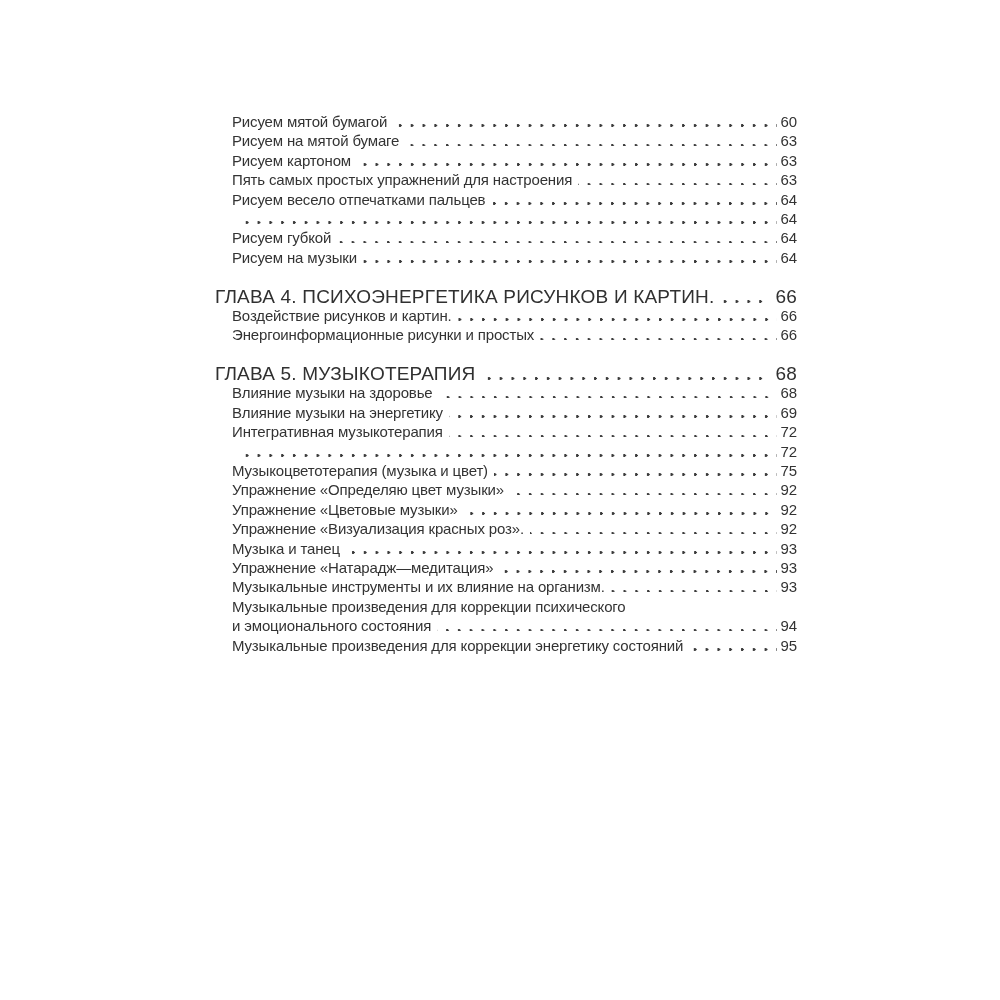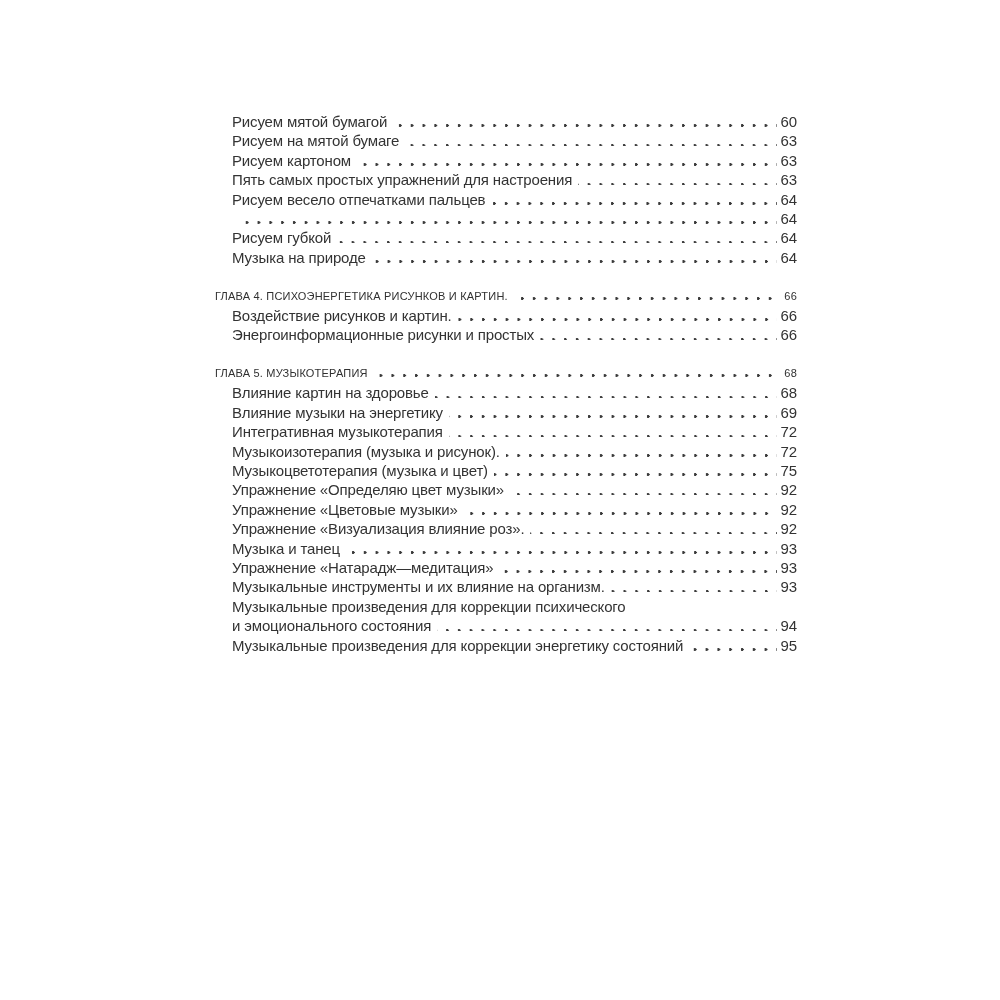--- a/index.html
+++ b/index.html
@@ -25,21 +25,21 @@
   .toc-section.after-gap { margin-top: 19.4px; }
   .row {
     display: flex;
     align-items: baseline;
     height: 19.4px;
     line-height: 19.4px;
     white-space: nowrap;
   }
   .entry-row { padding-left: 17px; }
   .chapter-row {
-    font-size: 11px;
+    font-size: 19px;
     letter-spacing: 0.2px;
     color: #303030;
   }
   .label { flex: 0 0 auto; }
   .dots {
     flex: 1 1 auto;
     min-width: 8px;
     height: 2.6px;
     margin: 0 4px 0 6px;
     background-image: radial-gradient(circle at 1.3px 1.3px, #3a3a3a 1.15px, rgba(0,0,0,0) 1.5px);
@@ -83,21 +83,21 @@
         <div class="row entry-row">
           <span class="dots"></span>
           <span class="page-num">64</span>
         </div>
         <div class="row entry-row">
           <span class="label">Рисуем губкой</span>
           <span class="dots"></span>
           <span class="page-num">64</span>
         </div>
         <div class="row entry-row">
-          <span class="label">Музыка на природе</span>
+          <span class="label">Рисуем на музыки</span>
           <span class="dots"></span>
           <span class="page-num">64</span>
         </div>
       </div>
       <div class="toc-section after-gap">
         <div class="row chapter-row">
           <span class="label">ГЛАВА 4. ПСИХОЭНЕРГЕТИКА РИСУНКОВ И КАРТИН.</span>
           <span class="dots"></span>
           <span class="page-num">66</span>
         </div>
@@ -112,56 +112,55 @@
           <span class="page-num">66</span>
         </div>
       </div>
       <div class="toc-section after-gap">
         <div class="row chapter-row">
           <span class="label">ГЛАВА 5. МУЗЫКОТЕРАПИЯ</span>
           <span class="dots"></span>
           <span class="page-num">68</span>
         </div>
         <div class="row entry-row">
-          <span class="label">Влияние картин на здоровье</span>
+          <span class="label">Влияние музыки на здоровье</span>
           <span class="dots"></span>
           <span class="page-num">68</span>
         </div>
         <div class="row entry-row">
           <span class="label">Влияние музыки на энергетику</span>
           <span class="dots"></span>
           <span class="page-num">69</span>
         </div>
         <div class="row entry-row">
           <span class="label">Интегративная музыкотерапия</span>
           <span class="dots"></span>
           <span class="page-num">72</span>
         </div>
         <div class="row entry-row">
-          <span class="label">Музыкоизотерапия (музыка и рисунок).</span>
           <span class="dots"></span>
           <span class="page-num">72</span>
         </div>
         <div class="row entry-row">
           <span class="label">Музыкоцветотерапия (музыка и цвет)</span>
           <span class="dots"></span>
           <span class="page-num">75</span>
         </div>
         <div class="row entry-row">
           <span class="label">Упражнение «Определяю цвет музыки»</span>
           <span class="dots"></span>
           <span class="page-num">92</span>
         </div>
         <div class="row entry-row">
           <span class="label">Упражнение «Цветовые музыки»</span>
           <span class="dots"></span>
           <span class="page-num">92</span>
         </div>
         <div class="row entry-row">
-          <span class="label">Упражнение «Визуализация влияние роз».</span>
+          <span class="label">Упражнение «Визуализация красных роз».</span>
           <span class="dots"></span>
           <span class="page-num">92</span>
         </div>
         <div class="row entry-row">
           <span class="label">Музыка и танец</span>
           <span class="dots"></span>
           <span class="page-num">93</span>
         </div>
         <div class="row entry-row">
           <span class="label">Упражнение «Натарадж—медитация»</span>

